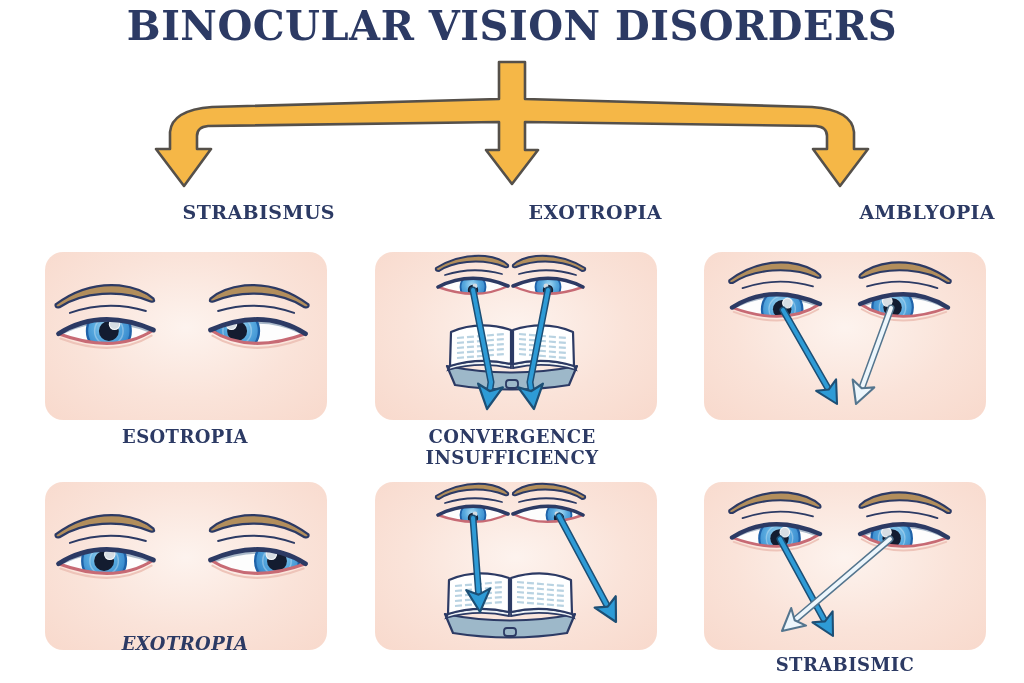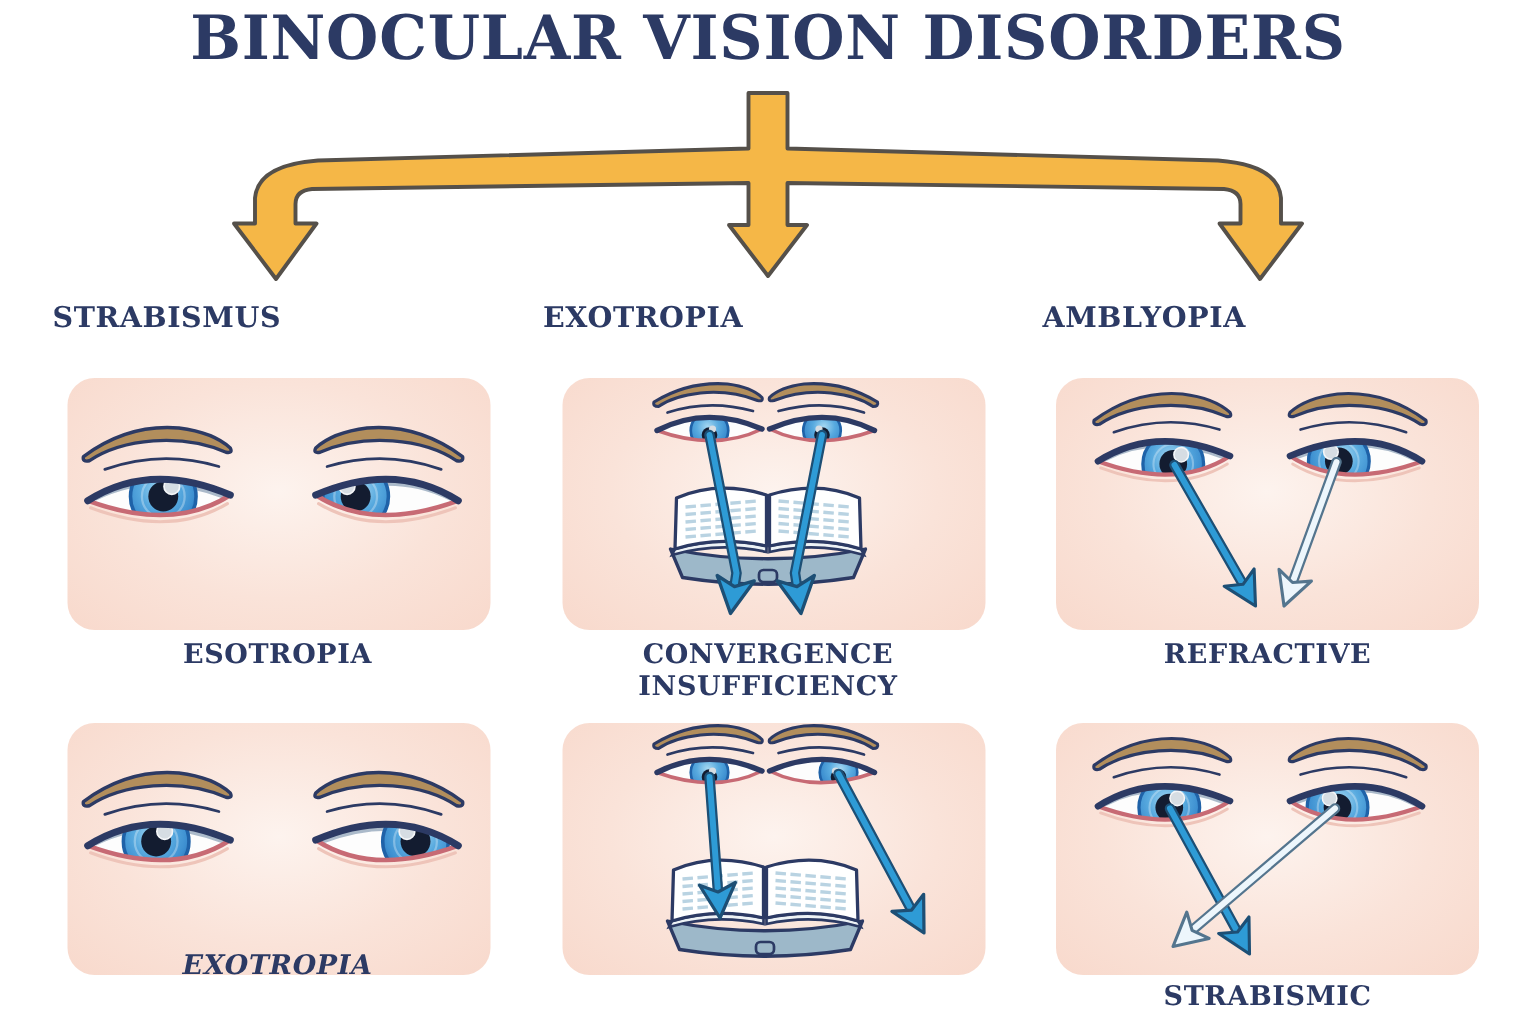--- a/index.html
+++ b/index.html
@@ -7,21 +7,21 @@
     position:relative;width:1024px;height:681px;margin:0 auto;background:#ffffff;
     font-family:"DejaVu Serif","Liberation Serif",serif;overflow:hidden;
   }
   .title{
     position:absolute;left:0;top:2px;width:1024px;text-align:center;
     font-size:40px;font-weight:700;letter-spacing:.5px;color:var(--title_text,#2c3a64);
     transform:scaleY(1.02);margin:0;
   }
   .connector{position:absolute;left:0;top:0;width:1024px;height:200px;}
   .cat-label{
-    position:absolute;top:201px;width:300px;text-align:left;
+    position:absolute;top:201px;width:300px;text-align:right;
     font-size:19px;font-weight:700;letter-spacing:.4px;color:var(--title_text,#2c3a64);
   }
   .panel{
     position:absolute;width:282px;height:168px;border-radius:18px;
     background:radial-gradient(ellipse at 50% 45%, var(--panel_bg_center,#fdf3ee) 0%, #fae3d9 55%, var(--panel_bg,#f8d9cc) 100%);
   }
   .panel svg{position:absolute;left:0;top:0;width:282px;height:168px;overflow:visible;}
   .panel-label{
     position:absolute;width:300px;text-align:center;
     font-size:18px;font-weight:700;letter-spacing:.4px;color:var(--title_text,#2c3a64);
@@ -259,18 +259,17 @@
       <g>
         <line x1="186" y1="57" x2="87.9" y2="140.6" stroke="var(--gaze_arrow_pale_outline)" stroke-width="7" stroke-linecap="round"></line>
         <line x1="186" y1="57" x2="87.9" y2="140.6" stroke="var(--gaze_arrow_pale)" stroke-width="4" stroke-linecap="round"></line>
         <use href="#gazeHead" transform="translate(78,149) rotate(49.6) scale(1.15)" fill="var(--gaze_arrow_pale)" stroke="var(--gaze_arrow_pale_outline)" stroke-width="1.8" stroke-linejoin="round"></use>
       </g>
     </svg>
   </div>
 
   <div class="panel-label" style="left:35px;top:426px;">ESOTROPIA</div>
   <div class="panel-label" style="left:362px;top:426px;text-align:center;">CONVERGENCE INSUFFICIENCY</div>
-  <div class="panel-label" style="left:695px;top:426px;">REFRACTIVE</div>
 
   <div class="panel-label" style="left:35px;top:633px;font-style:italic;">EXOTROPIA</div>
   <div class="panel-label" style="left:695px;top:654px;">STRABISMIC</div>
 
 </div>
 
 </body></html>

